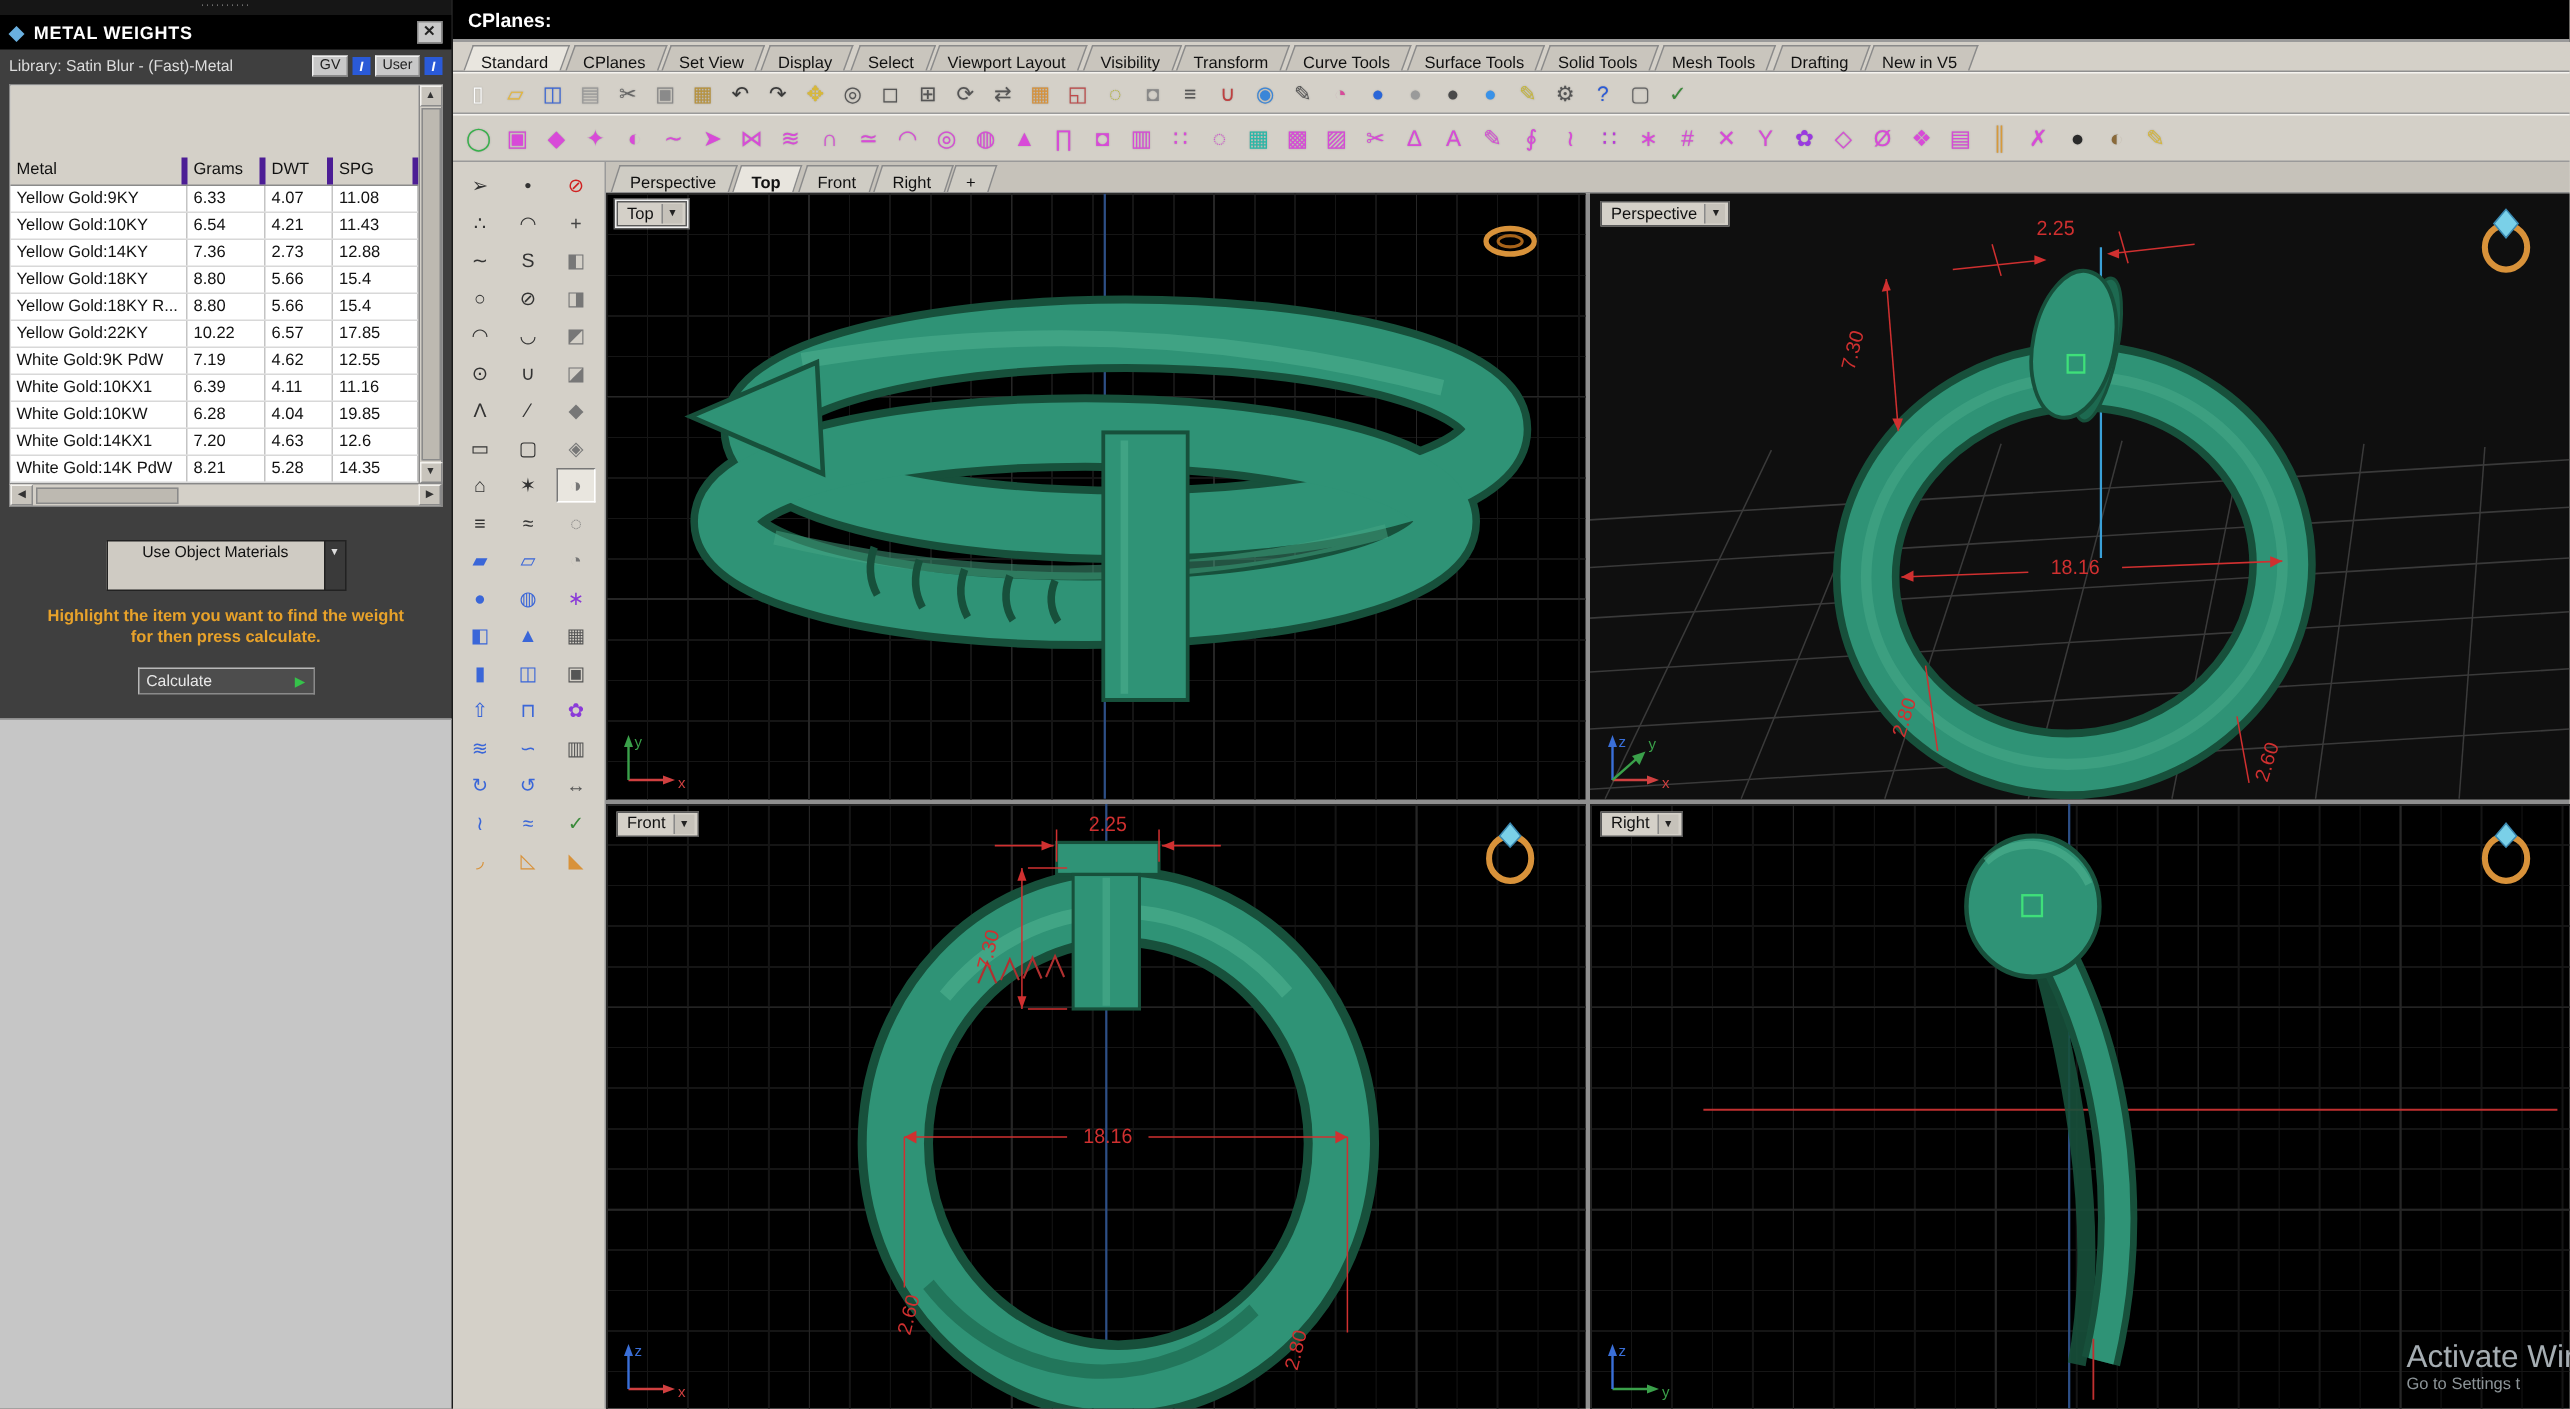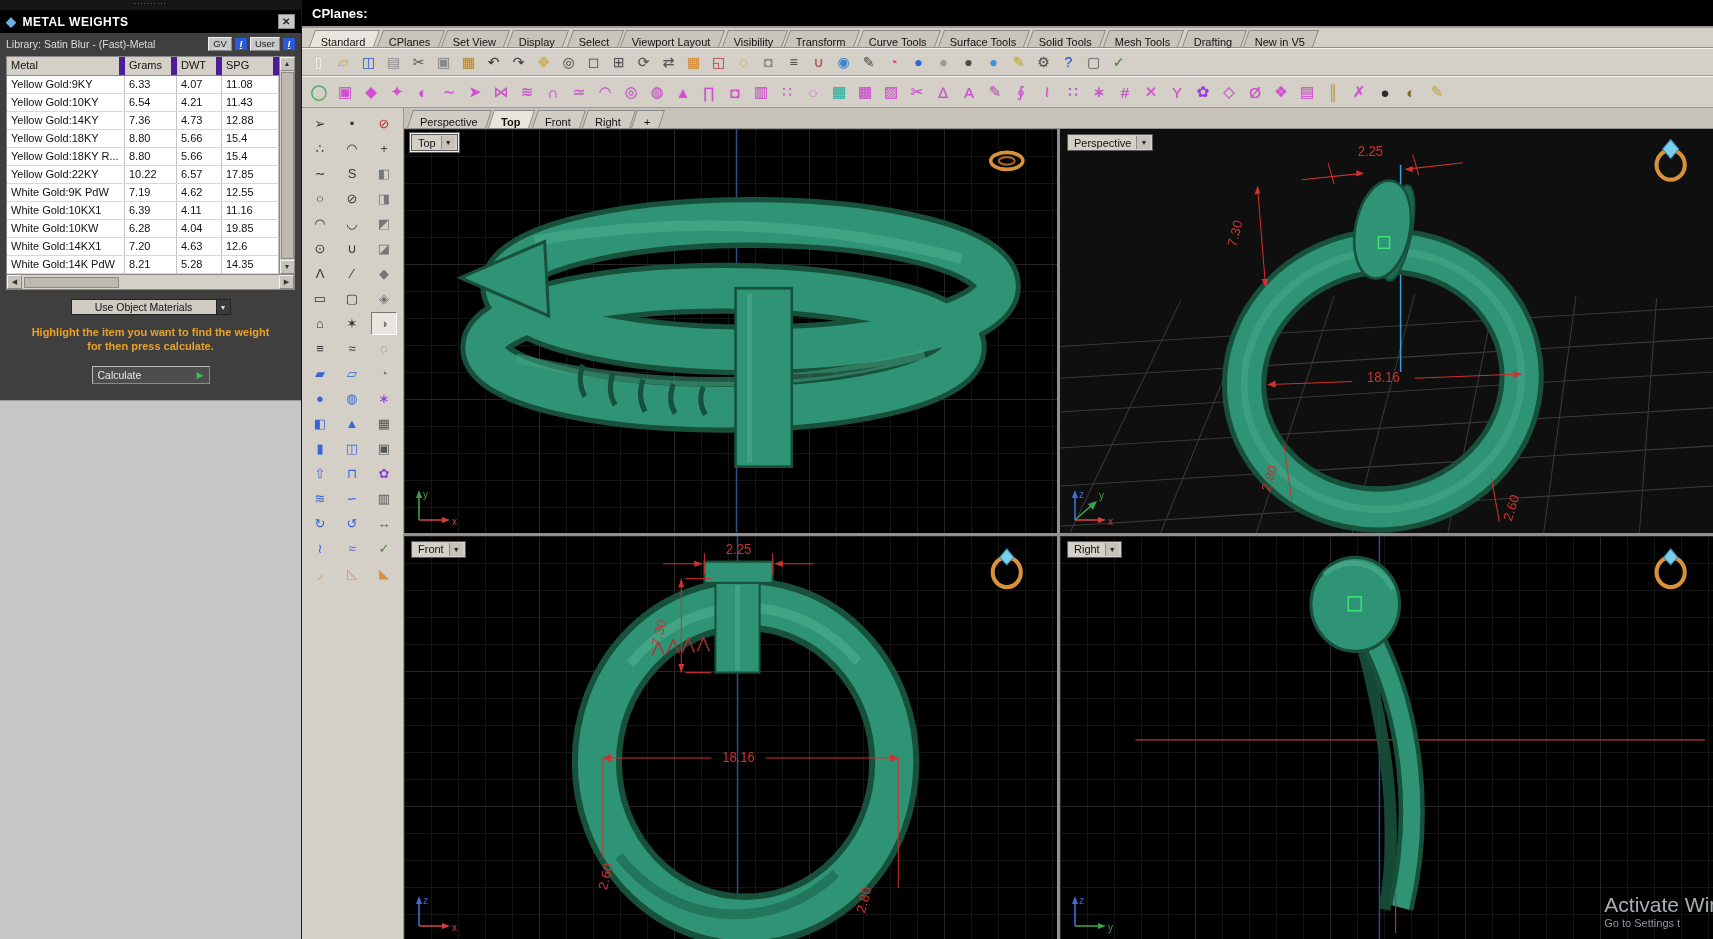--- a/index.html
+++ b/index.html
@@ -8,38 +8,38 @@
   .app { position:absolute; inset:0; display:flex; }
 
   
   .left-panel { width:302px; flex:none; background:#3f3f3f; display:flex; flex-direction:column; border-right:1px solid #1a1a1a; }
   .panel-drag { height:10px; background:#161616; color:#8a8a8a; font-size:7px; text-align:center; line-height:8px; letter-spacing:1px; }
   .panel-title { height:23px; background:#000; color:#fff; display:flex; align-items:center; gap:6px; padding:0 6px; font-size:12px; font-weight:bold; letter-spacing:.5px; }
   .panel-title .gem { color:#6ab0e0; font-size:13px; }
   .panel-title .title-text { flex:1; }
   .panel-title .close-btn { width:17px; height:15px; background:#c8c8c8; color:#222; border:1px solid #888; font-size:10px; line-height:13px; text-align:center; cursor:default; }
   .panel-sub { display:flex; align-items:center; justify-content:space-between; padding:4px 6px 2px 6px; color:#ddd; font-size:10.5px; }
-  .mini-btns { display:flex; align-items:center; gap:3px;text-decoration:underline; }
+  .mini-btns { display:flex; align-items:center; gap:3px; }
   .mini-btn { background:#c8c8c8; color:#222; border:1px solid #8a8a8a; border-top-color:#f0f0f0; border-left-color:#f0f0f0; font-size:9.5px; padding:0 4px; height:14px; line-height:12px; }
   .info-badge { width:12px; height:12px; background:#2a5ad8; color:#fff; font-size:9px; text-align:center; line-height:12px; font-style:italic; font-weight:bold; }
 
   .table-area { margin:3px 6px 0 6px; display:flex; border:1px solid #888; background:#fff; }
   .tbl { flex:1; min-width:0; }
   .tbl-head { display:grid; grid-template-columns:118px 52px 45px 1fr; background:#d4d0c8; border-bottom:1px solid #8a8a8a; }
-  .tbl-head .th { font-size:11px; color:#111; padding:2px 0 2px 4px; border-right:6px solid #4c1d95; height:18px; }
+  .tbl-head .th { font-size:11px; color:#111; padding:2px 0 2px 4px; border-right:4px solid #4c1d95; height:18px;margin-top:48px; }
   .tbl-body .tr { display:grid; grid-template-columns:118px 52px 45px 1fr; border-bottom:1px solid #d8d8d8; background:#fff; }
   .tbl-body .td { font-size:11px; color:#111; padding:1.5px 0 1.5px 4px; border-right:1px solid #c4c4c4; height:17px; white-space:nowrap; overflow:hidden; }
   .vscroll { width:15px; background:#d4d0c8; border-left:1px solid #888; display:flex; flex-direction:column; justify-content:space-between; align-items:center; }
   .scroll-btn { width:15px; height:14px; background:#c8c4bc; border:1px solid #8a8a8a; border-top-color:#f4f2ee; border-left-color:#f4f2ee; font-size:7px; text-align:center; line-height:12px; color:#333; }
   .vscroll .thumb { width:13px; flex:1; margin:1px 0; background:#bdb9b1; border:1px solid #8a8a8a; }
   .hscroll { margin:0 6px; height:15px; background:#d4d0c8; border:1px solid #888; border-top:none; display:flex; align-items:center; }
   .hscroll .thumb { width:95px; height:11px; margin-left:2px; background:#bdb9b1; border:1px solid #8a8a8a; }
   .hscroll .spacer { flex:1; }
 
-  .materials-row { margin:9px auto 0 auto; width:160px; height:16px; display:flex; }
+  .materials-row { margin:22px auto 0 auto; width:160px; height:34px; display:flex; }
   .materials-value { flex:1; background:#cfcbc3; border:1px solid #222; border-right:none; font-size:10.5px; color:#111; text-align:center; line-height:15px; white-space:nowrap; }
   .materials-arrow { width:15px; background:#3a3a3a; color:#ddd; font-size:7px; text-align:center; line-height:15px; border:1px solid #222; }
   .instruction { margin-top:11px; padding:0 12px; text-align:center; color:#e8a22a; font-size:11px; font-weight:bold; line-height:1.25; }
   .calc-row { margin:12px auto 0 auto; }
   .calc-btn { width:118px; height:18px; background:#4d4d4d; border:1px solid #8a8a8a; border-top-color:#b8b8b8; border-left-color:#b8b8b8; display:flex; align-items:center; justify-content:space-between; padding:0 5px; color:#e8e8e8; font-size:10.5px; }
   .calc-btn .play { color:#35c24a; font-size:9px; }
   .panel-bottom { flex:1; margin-top:16px; background:#c6c6c6; border-top:1px solid #9a9a9a; }
 
   
   .main { flex:1; min-width:0; display:flex; flex-direction:column; background:#d4d0c8; }
@@ -125,21 +125,21 @@
             <div class="tr">
               <div class="td">Yellow Gold:10KY</div>
               <div class="td">6.54</div>
               <div class="td">4.21</div>
               <div class="td">11.43</div>
             </div>
 
             <div class="tr">
               <div class="td">Yellow Gold:14KY</div>
               <div class="td">7.36</div>
-              <div class="td">4.73</div>
+              <div class="td">2.73</div>
               <div class="td">12.88</div>
             </div>
 
             <div class="tr">
               <div class="td">Yellow Gold:18KY</div>
               <div class="td">8.80</div>
               <div class="td">5.66</div>
               <div class="td">15.4</div>
             </div>
 

